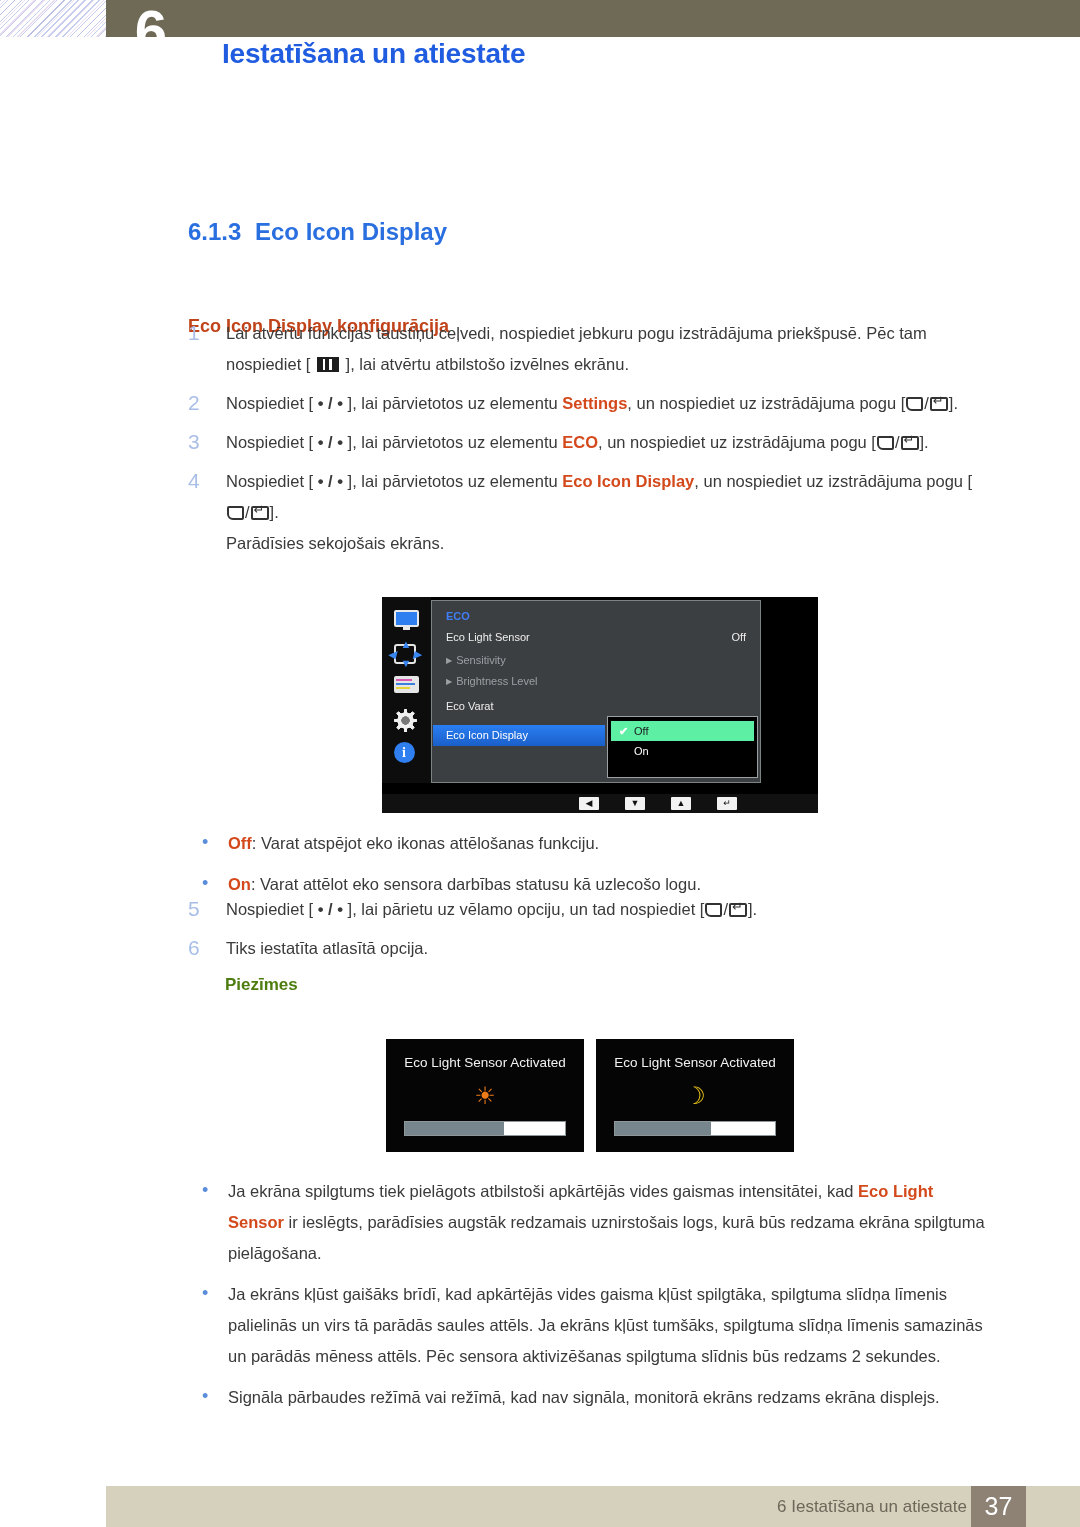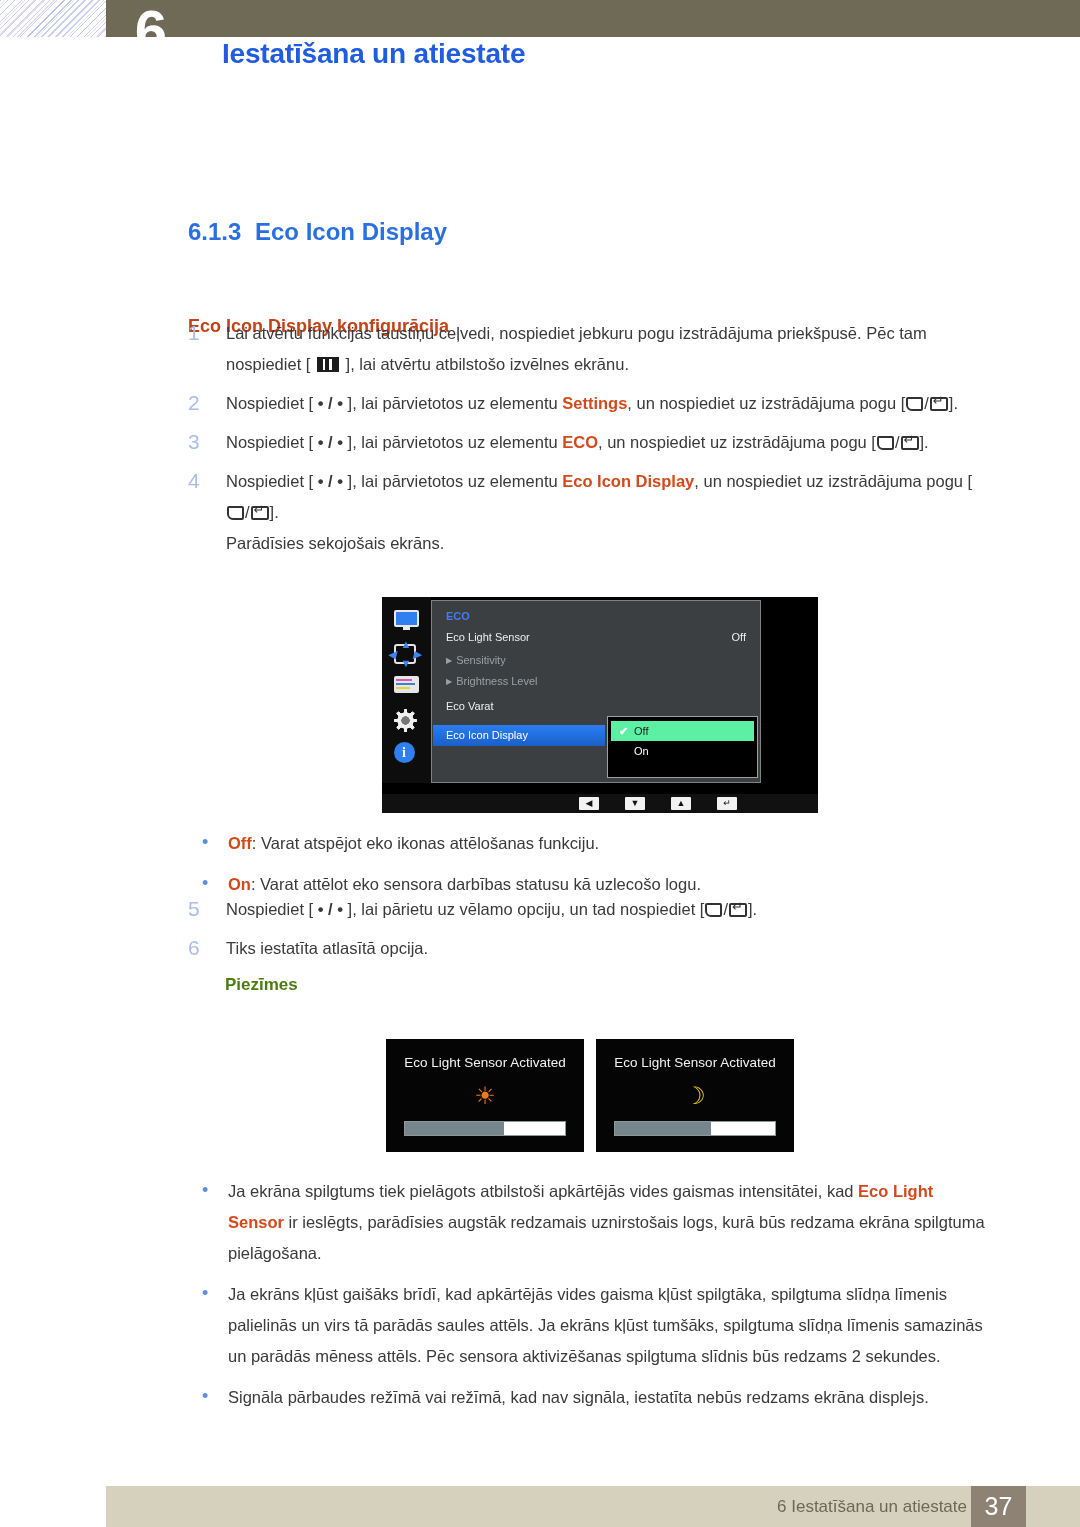--- a/index.html
+++ b/index.html
@@ -559,19 +559,19 @@
     <div class="bullet">
       <div class="bullet-dot">•</div>
       <div class="bullet-body">Ja ekrāna spilgtums tiek pielāgots atbilstoši apkārtējās vides gaismas intensitātei, kad <span class="hl">Eco Light Sensor</span> ir ieslēgts, parādīsies augstāk redzamais uznirstošais logs, kurā būs redzama ekrāna spilgtuma pielāgošana.</div>
     </div>
     <div class="bullet">
       <div class="bullet-dot">•</div>
       <div class="bullet-body">Ja ekrāns kļūst gaišāks brīdī, kad apkārtējās vides gaisma kļūst spilgtāka, spilgtuma slīdņa līmenis palielinās un virs tā parādās saules attēls. Ja ekrāns kļūst tumšāks, spilgtuma slīdņa līmenis samazinās un parādās mēness attēls. Pēc sensora aktivizēšanas spilgtuma slīdnis būs redzams 2 sekundes.</div>
     </div>
     <div class="bullet">
       <div class="bullet-dot">•</div>
-      <div class="bullet-body">Signāla pārbaudes režīmā vai režīmā, kad nav signāla, iestatīta nebūs redzams ekrāna displejs.</div>
+      <div class="bullet-body">Signāla pārbaudes režīmā vai režīmā, kad nav signāla, monitorā ekrāns redzams ekrāna displejs.</div>
     </div>
   </div>
 
 <div class="footer-bar"></div>
 <div class="footer-text">6 Iestatīšana un atiestate</div>
 <div class="footer-page">37</div>
 
 </body></html>

